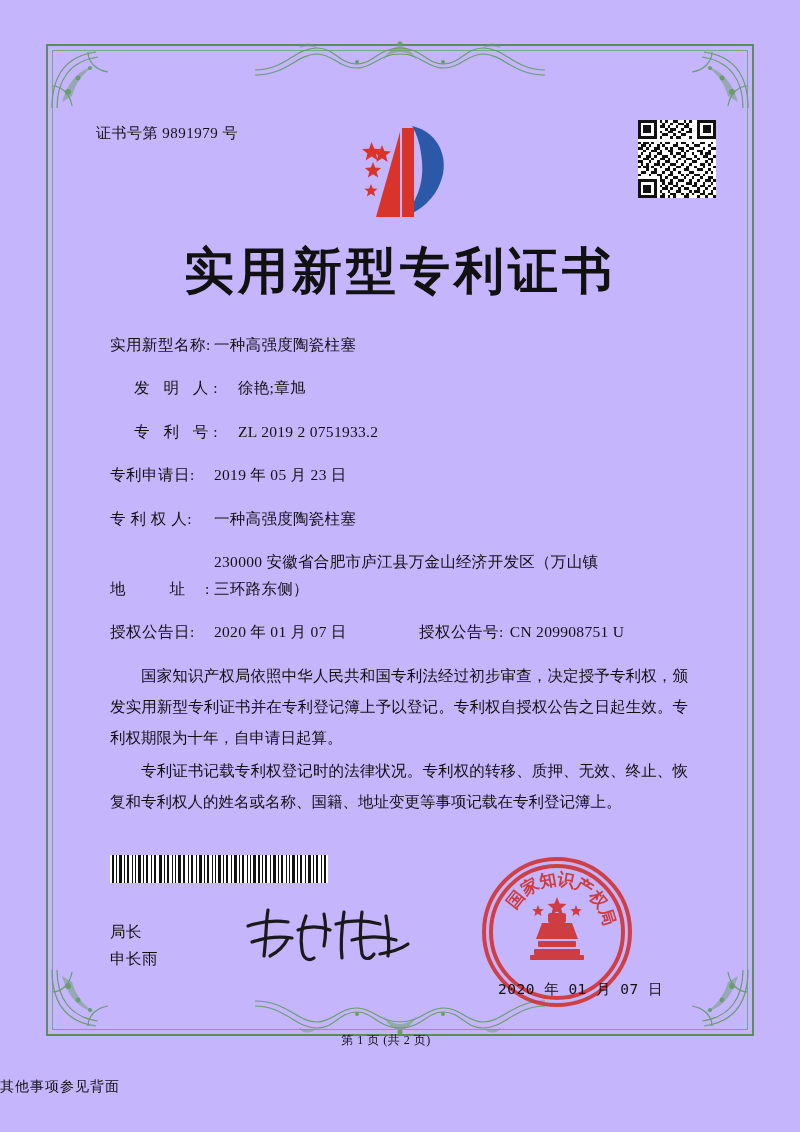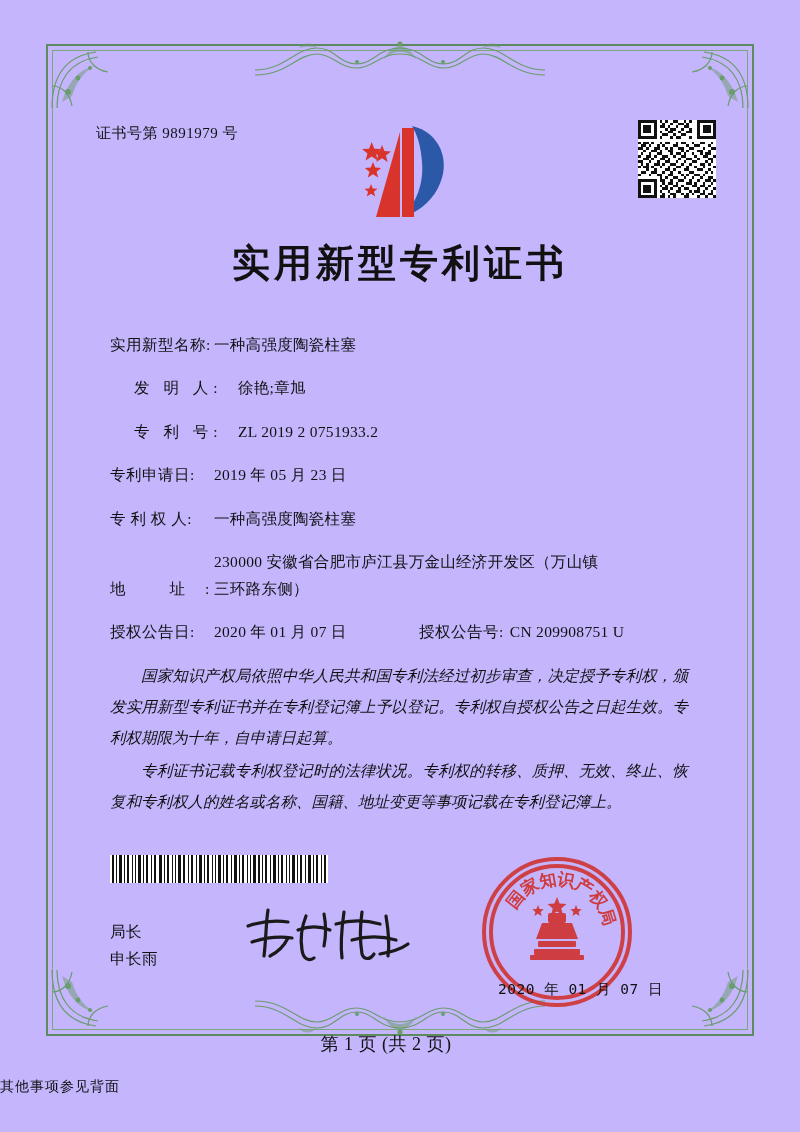--- a/index.html
+++ b/index.html
@@ -91,21 +91,21 @@
   }
   .qr svg { width: 100%; height: 100%; display: block; }
 
   
   .title {
     position: absolute;
     left: 0; top: 238px;
     width: 800px;
     text-align: center;
     font-family: "DejaVu Serif", "Liberation Serif", serif;
-    font-size: 38px;
+    font-size: 50px;
     font-weight: bold;
     letter-spacing: 4px;
     color: #111;
   }
 
   
   .fields {
     position: absolute;
     left: 110px; top: 334px;
     width: 590px;
@@ -151,21 +151,20 @@
 
   
   .paragraphs {
     position: absolute;
     left: 110px; top: 660px;
     width: 578px;
     font-size: 15.5px;
     line-height: 2.0;
     color: #111;
     text-align: justify;
-    font-style: italic;
   }
   .paragraphs p {
     margin: 0 0 2px 0;
     text-indent: 31px;
   }
 
   
   .barcode {
     position: absolute;
     left: 110px; top: 855px;
@@ -206,21 +205,21 @@
     color: #111;
     letter-spacing: 0.5px;
   }
 
   
   .page-num {
     position: absolute;
     left: 0; top: 1032px;
     width: 772px;
     text-align: center;
-    font-size: 18px;
+    font-size: 12px;
     color: #111;
     letter-spacing: 0.5px;
   }
   .footnote {
     position: absolute;
     left: 0; top: 1078px;
     width: 800px;
     font-size: 14px;
     color: #111;
     letter-spacing: 1px;

